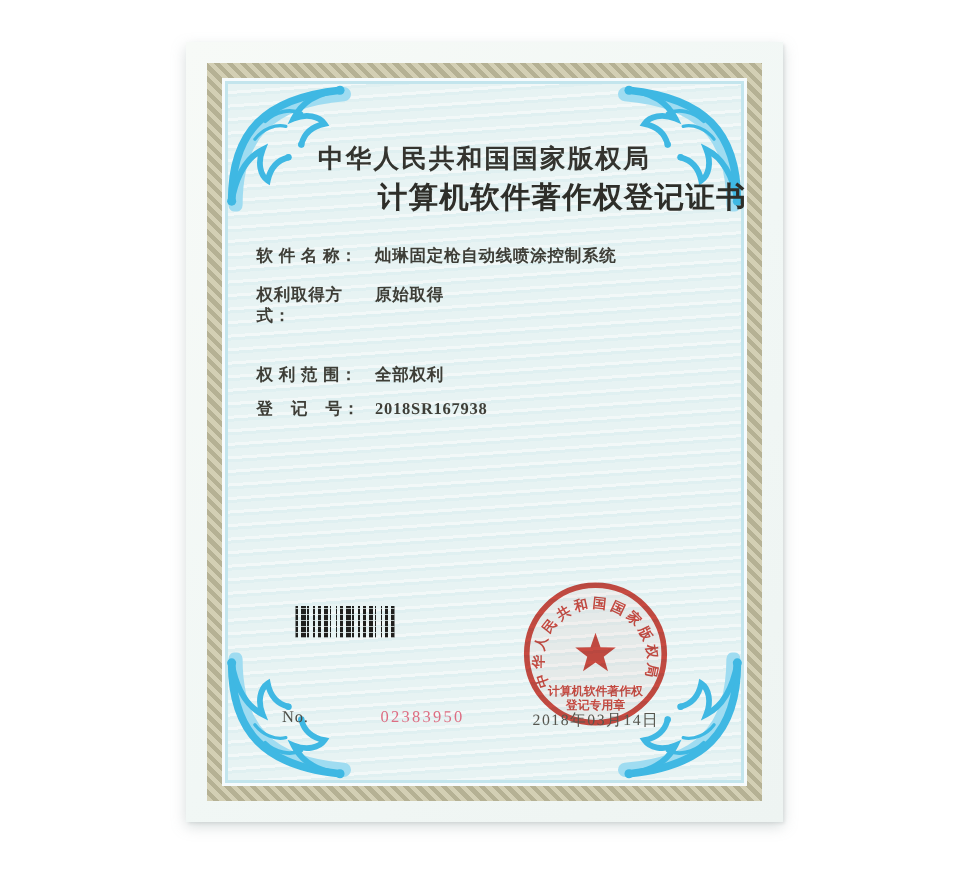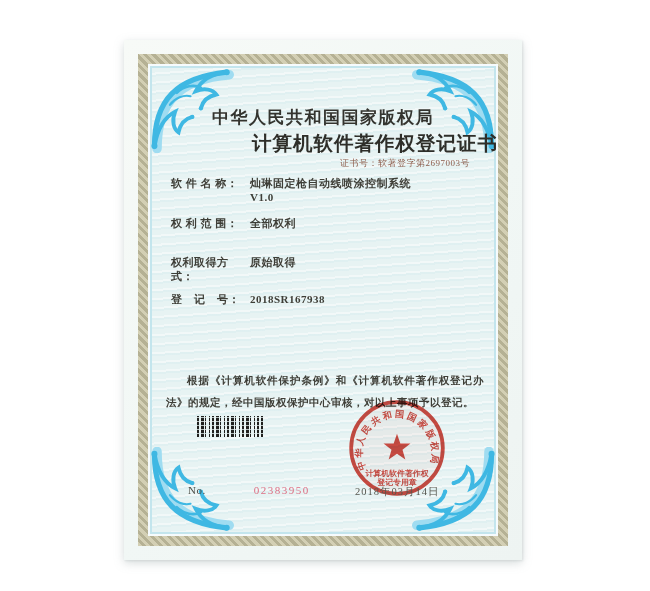--- a/index.html
+++ b/index.html
@@ -2,21 +2,21 @@
 <html><head>
 <meta charset="utf-8">
 <style>
   html,body{margin:0;padding:0;}
   body{
     width:650px;height:591px;position:relative;overflow:hidden;
     background:#ffffff;
     font-family:"Liberation Serif","DejaVu Serif",serif;
   }
   .paper{
-    position:absolute;left:124px;top:40px;width:398px;height:520px;
+    position:absolute;left:124px;top:28px;width:398px;height:520px;
     background:linear-gradient(135deg,#f7faf7 0%,#f1f7f5 55%,#eef4f2 100%);
     box-shadow:0 3px 9px rgba(140,155,155,.35), 1px 1px 2px rgba(160,170,170,.25);
   }
   .frame{
     position:absolute;inset:14px;
     border:10px solid #c6c2a4;
     border-image:repeating-linear-gradient(45deg,#d3cfb4 0 3px,#b5b194 3px 6px) 10;
   }
   .inner{
     position:absolute;inset:24px;
@@ -145,30 +145,28 @@
       <g fill="#3fb8e3">
           <circle cx="88" cy="6" r="3.5"></circle>
           <circle cx="4" cy="92" r="3.5"></circle>
           <circle cx="58" cy="48" r="2.5"></circle>
           <circle cx="48" cy="58" r="2.5"></circle>
         </g>
     </svg>
 
     <div class="authority">中华人民共和国国家版权局</div>
     <div class="cert-title">计算机软件著作权登记证书</div>
-    <div class="cert-no">证书号：软著登字第2697003号</div>
 
     <div class="fields">
-        <div class="field-row"><span class="f-label">软 件 名 称：</span><span class="f-value">灿琳固定枪自动线喷涂控制系统</span><div class="f-value2">V1.0</div></div>
+        <div class="field-row"><span class="f-label">软 件 名 称：</span><span class="f-value">灿琳固定枪自动线喷涂控制系统</span></div>
+        <div class="field-row"><span class="f-label">权利取得方式：</span><span class="f-value">原始取得</span></div>
         <div class="field-row"><span class="f-label">权 利 范 围：</span><span class="f-value">全部权利</span></div>
-        <div class="field-row"><span class="f-label">权利取得方式：</span><span class="f-value">原始取得</span></div>
         <div class="field-row"><span class="f-label">登　记　号：</span><span class="f-value">2018SR167938</span></div>
       </div>
 
-    <div class="statement">根据《计算机软件保护条例》和《计算机软件著作权登记办法》的规定，经中国版权保护中心审核，对以上事项予以登记。</div>
 
     <div class="barcode"></div>
 
     <svg class="seal" viewBox="0 0 120 120">
       <circle cx="60" cy="60" r="55" fill="rgba(207,56,46,0.05)" stroke="#cf382e" stroke-width="4.5"></circle>
       <path id="sealArc" d="M 23,85 A 42,42 0 1 1 97,85" fill="none"></path>
       <text font-size="11" font-weight="bold" fill="#cf382e" letter-spacing="3" font-family="Liberation Serif, DejaVu Serif, serif">
         <textPath href="#sealArc">中华人民共和国国家版权局</textPath>
       </text>
       <path fill="#cf382e" d="M60,43 L64,54.5 L76.2,54.7 L66.6,62.1 L70,73.8 L60,66.8 L50,73.8 L53.4,62.1 L43.8,54.7 L56,54.5 Z"></path>

